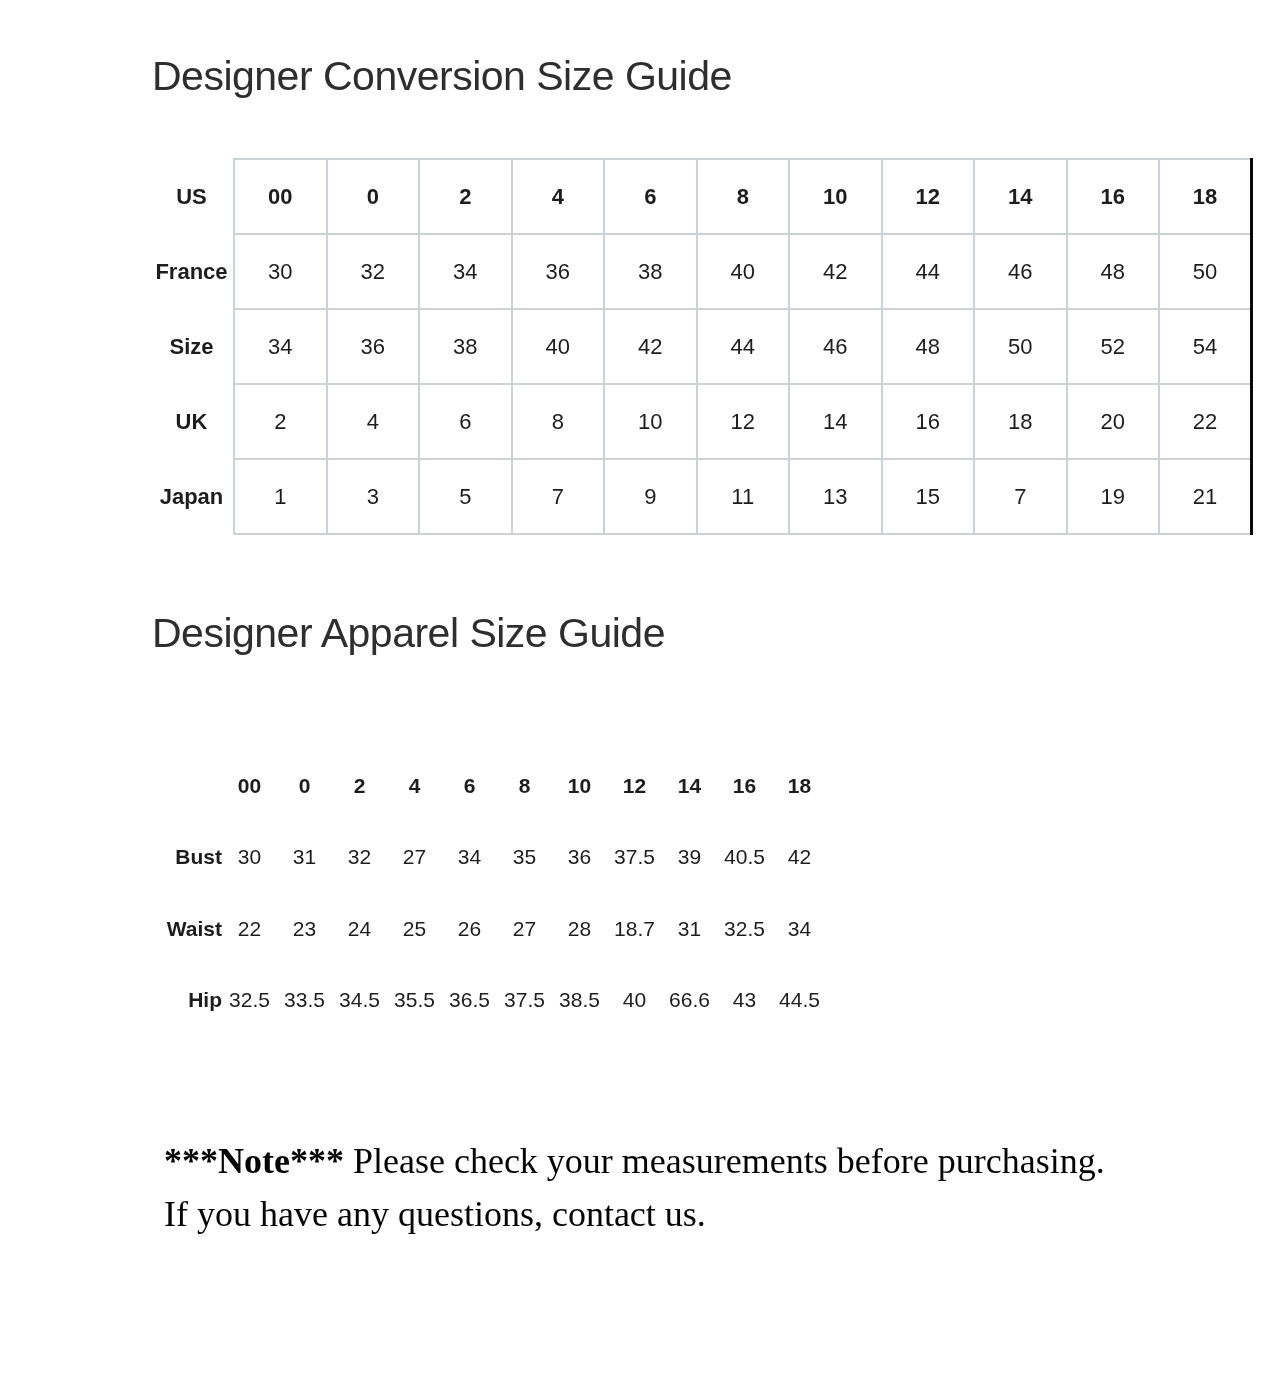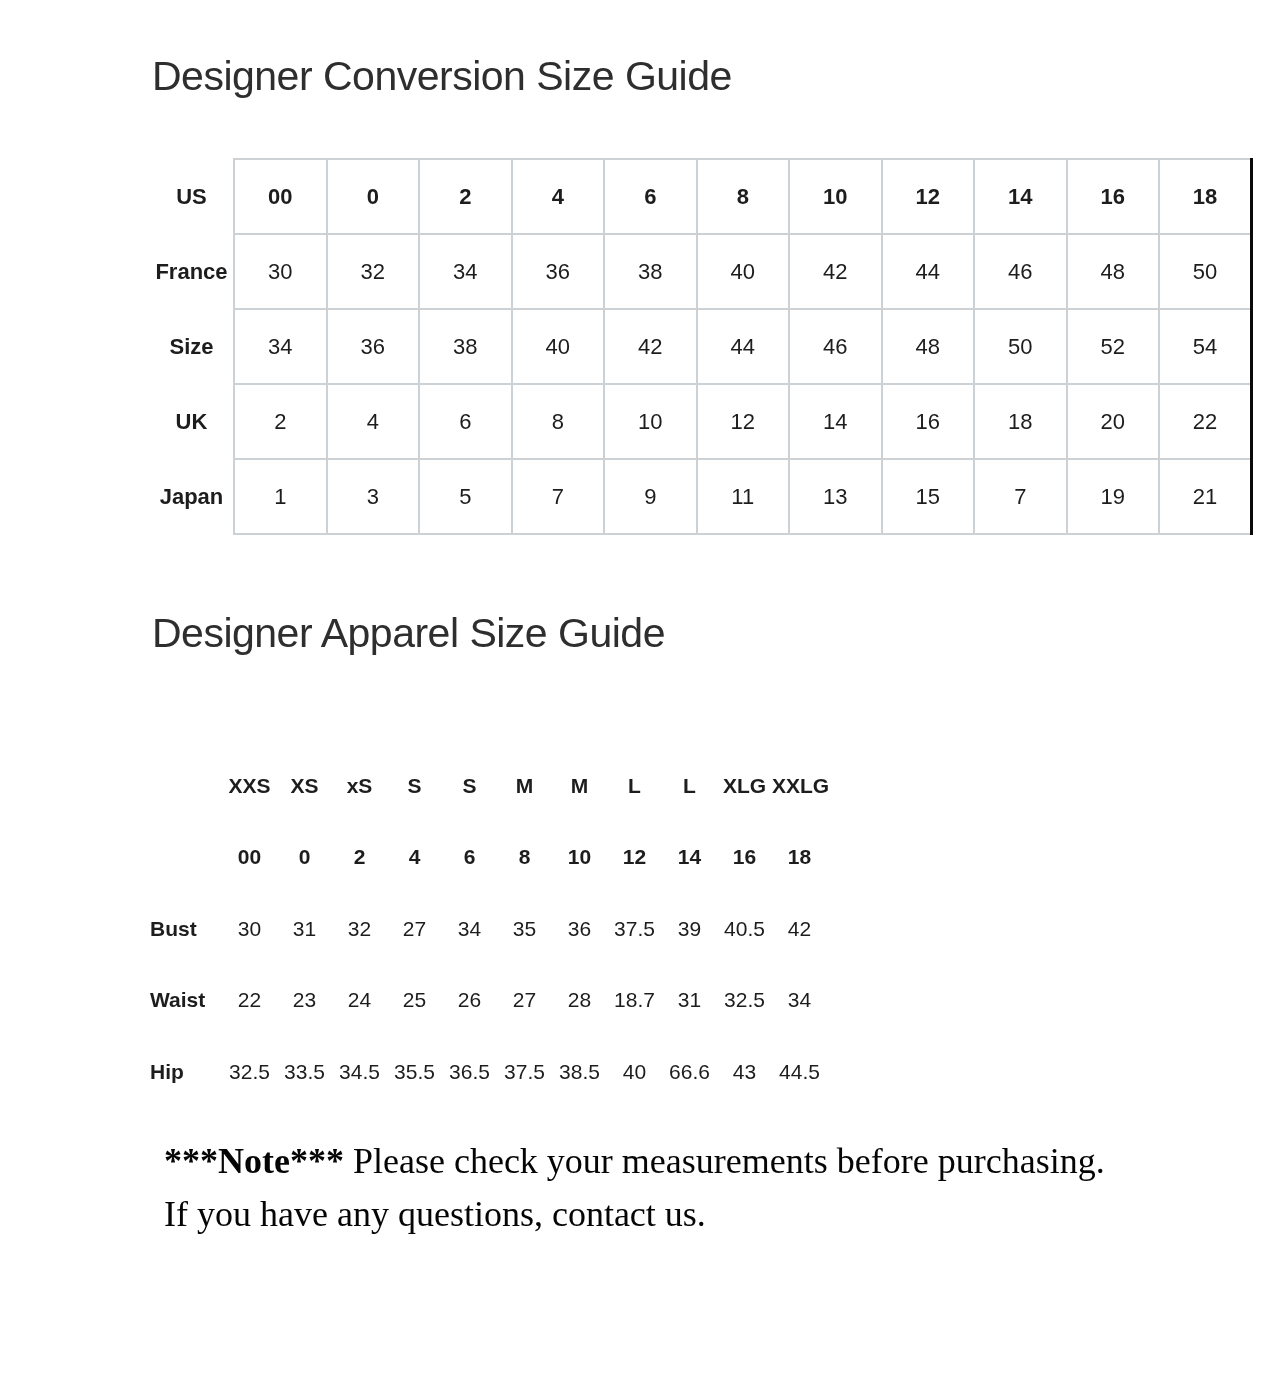--- a/index.html
+++ b/index.html
@@ -58,21 +58,21 @@
   .conv td.b { font-weight: 700; }
 
   
   .app { left: 150px; top: 710px; width: 677px; }
   .app tr { height: 71.5px; }
   .app th {
     width: 72px;
     padding: 0;
     font-size: 21px;
     font-weight: 700;
-    text-align: left;
+    text-align: right;
     vertical-align: middle;
     white-space: nowrap;
   }
   .app td {
     padding: 0;
     font-size: 21px;
     font-weight: 400;
     text-align: center;
     vertical-align: middle;
     white-space: nowrap;
@@ -174,34 +174,20 @@
         </tr>
       </tbody>
   </table>
 
   <h1 class="title t2">Designer Apparel Size Guide</h1>
 
   <table class="app">
     <tbody id="apparel-body">
         <tr>
           <th></th>
-          <td class="b">XXS</td>
-          <td class="b">XS</td>
-          <td class="b">xS</td>
-          <td class="b">S</td>
-          <td class="b">S</td>
-          <td class="b">M</td>
-          <td class="b">M</td>
-          <td class="b">L</td>
-          <td class="b">L</td>
-          <td class="b">XLG</td>
-          <td class="b">XXLG</td>
-        </tr>
-        <tr>
-          <th></th>
           <td class="b">00</td>
           <td class="b">0</td>
           <td class="b">2</td>
           <td class="b">4</td>
           <td class="b">6</td>
           <td class="b">8</td>
           <td class="b">10</td>
           <td class="b">12</td>
           <td class="b">14</td>
           <td class="b">16</td>

